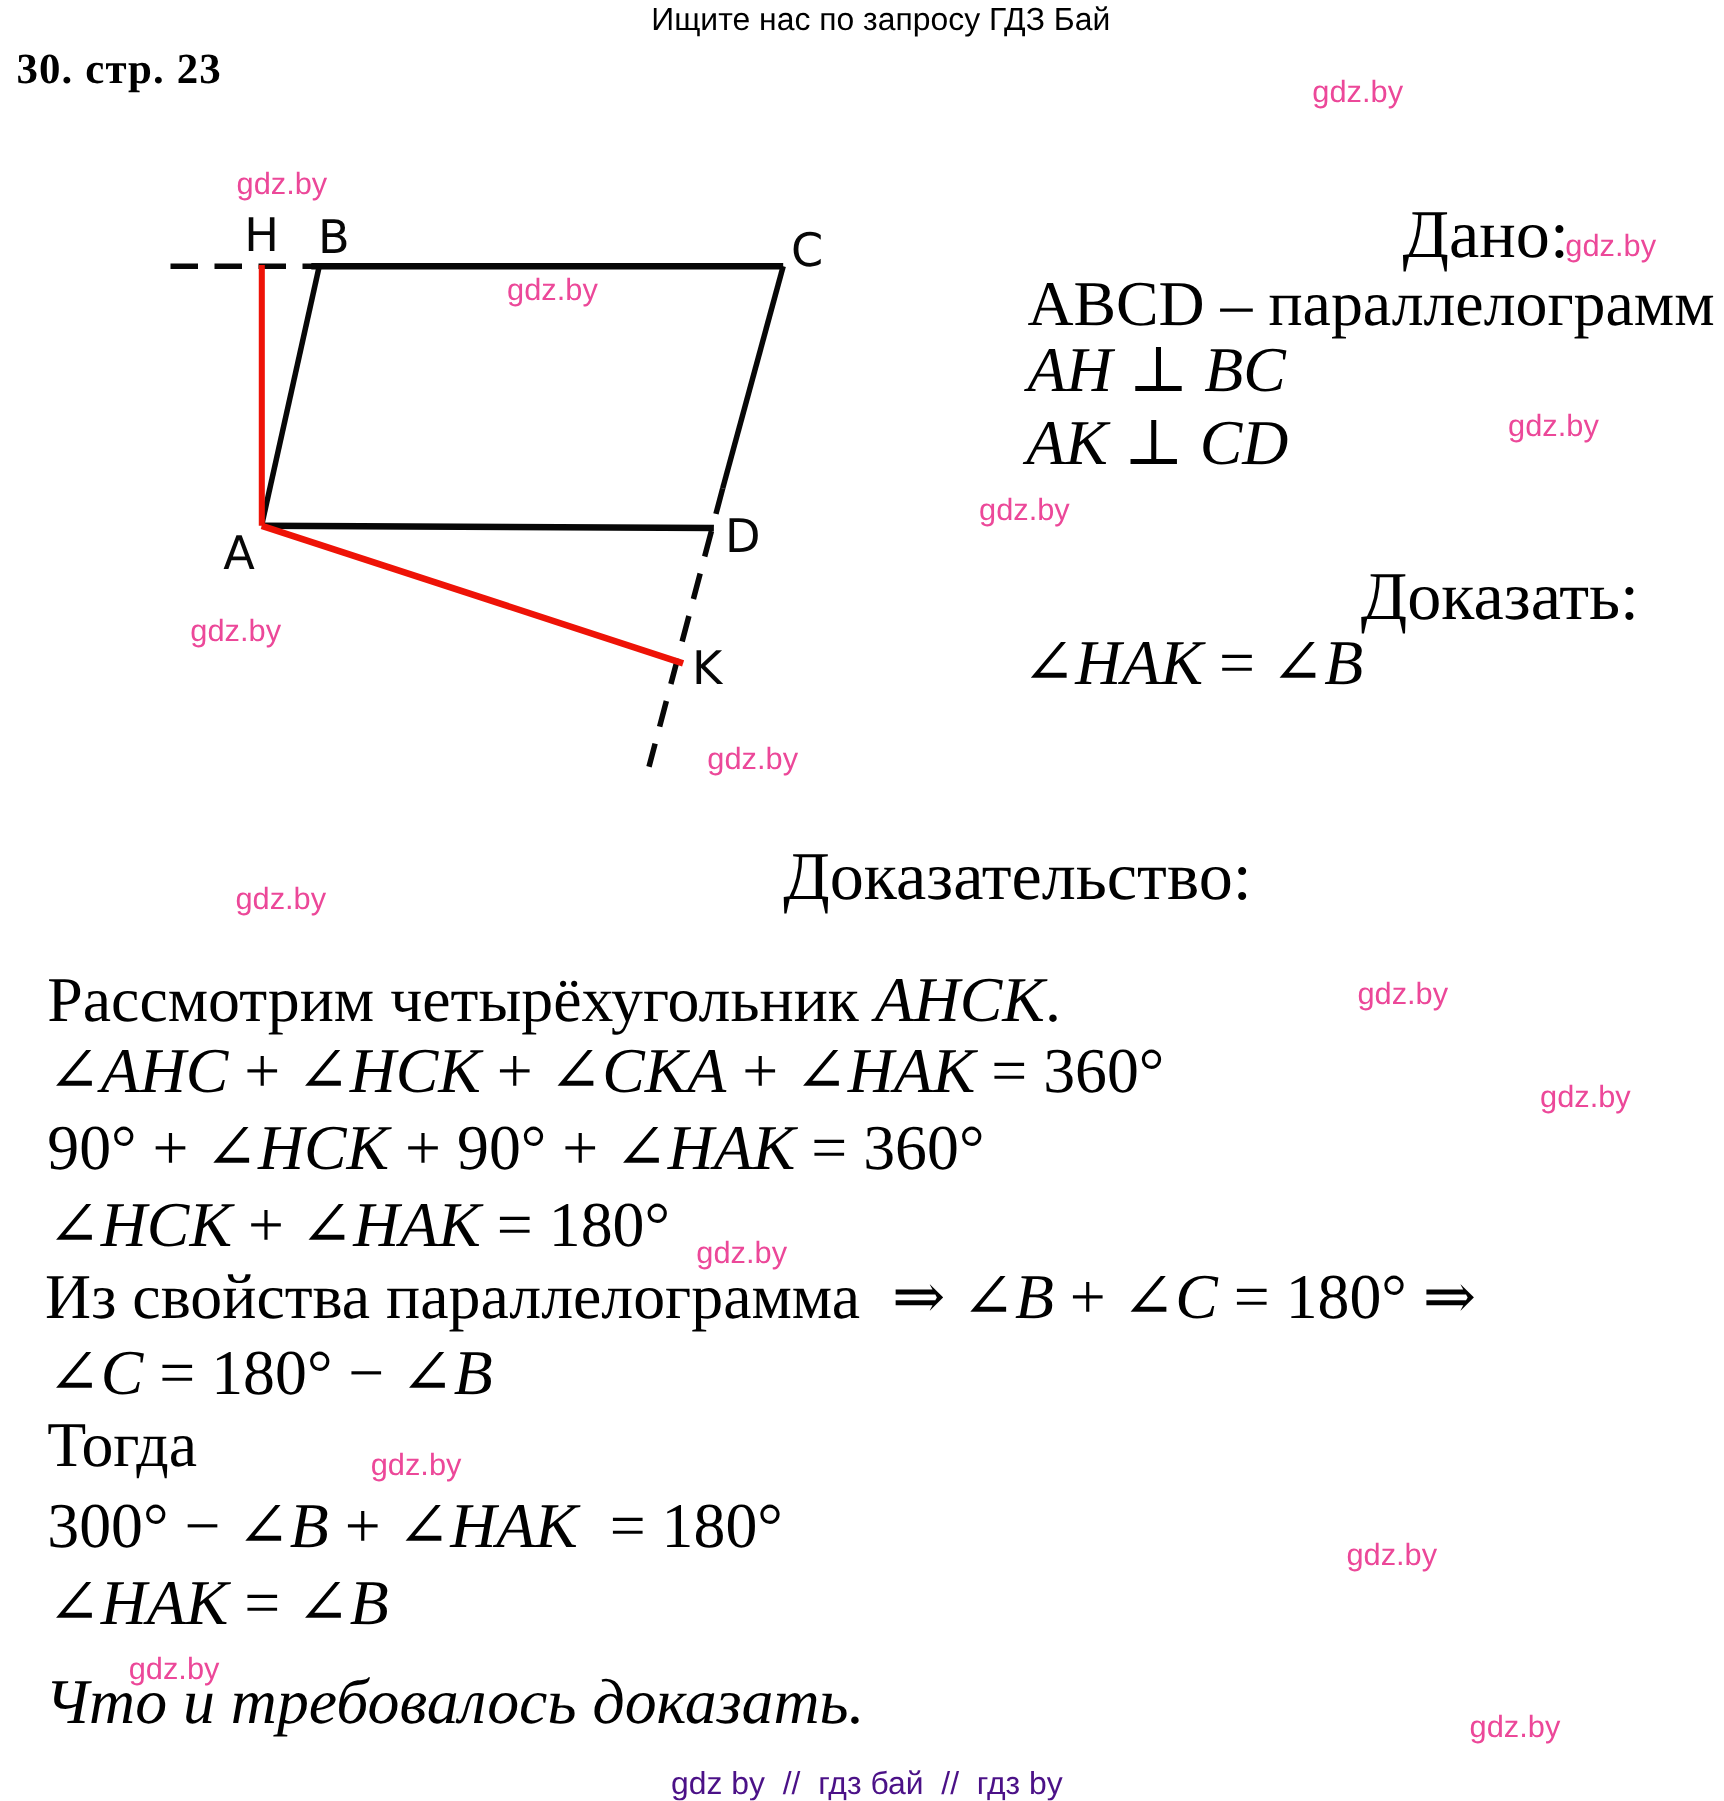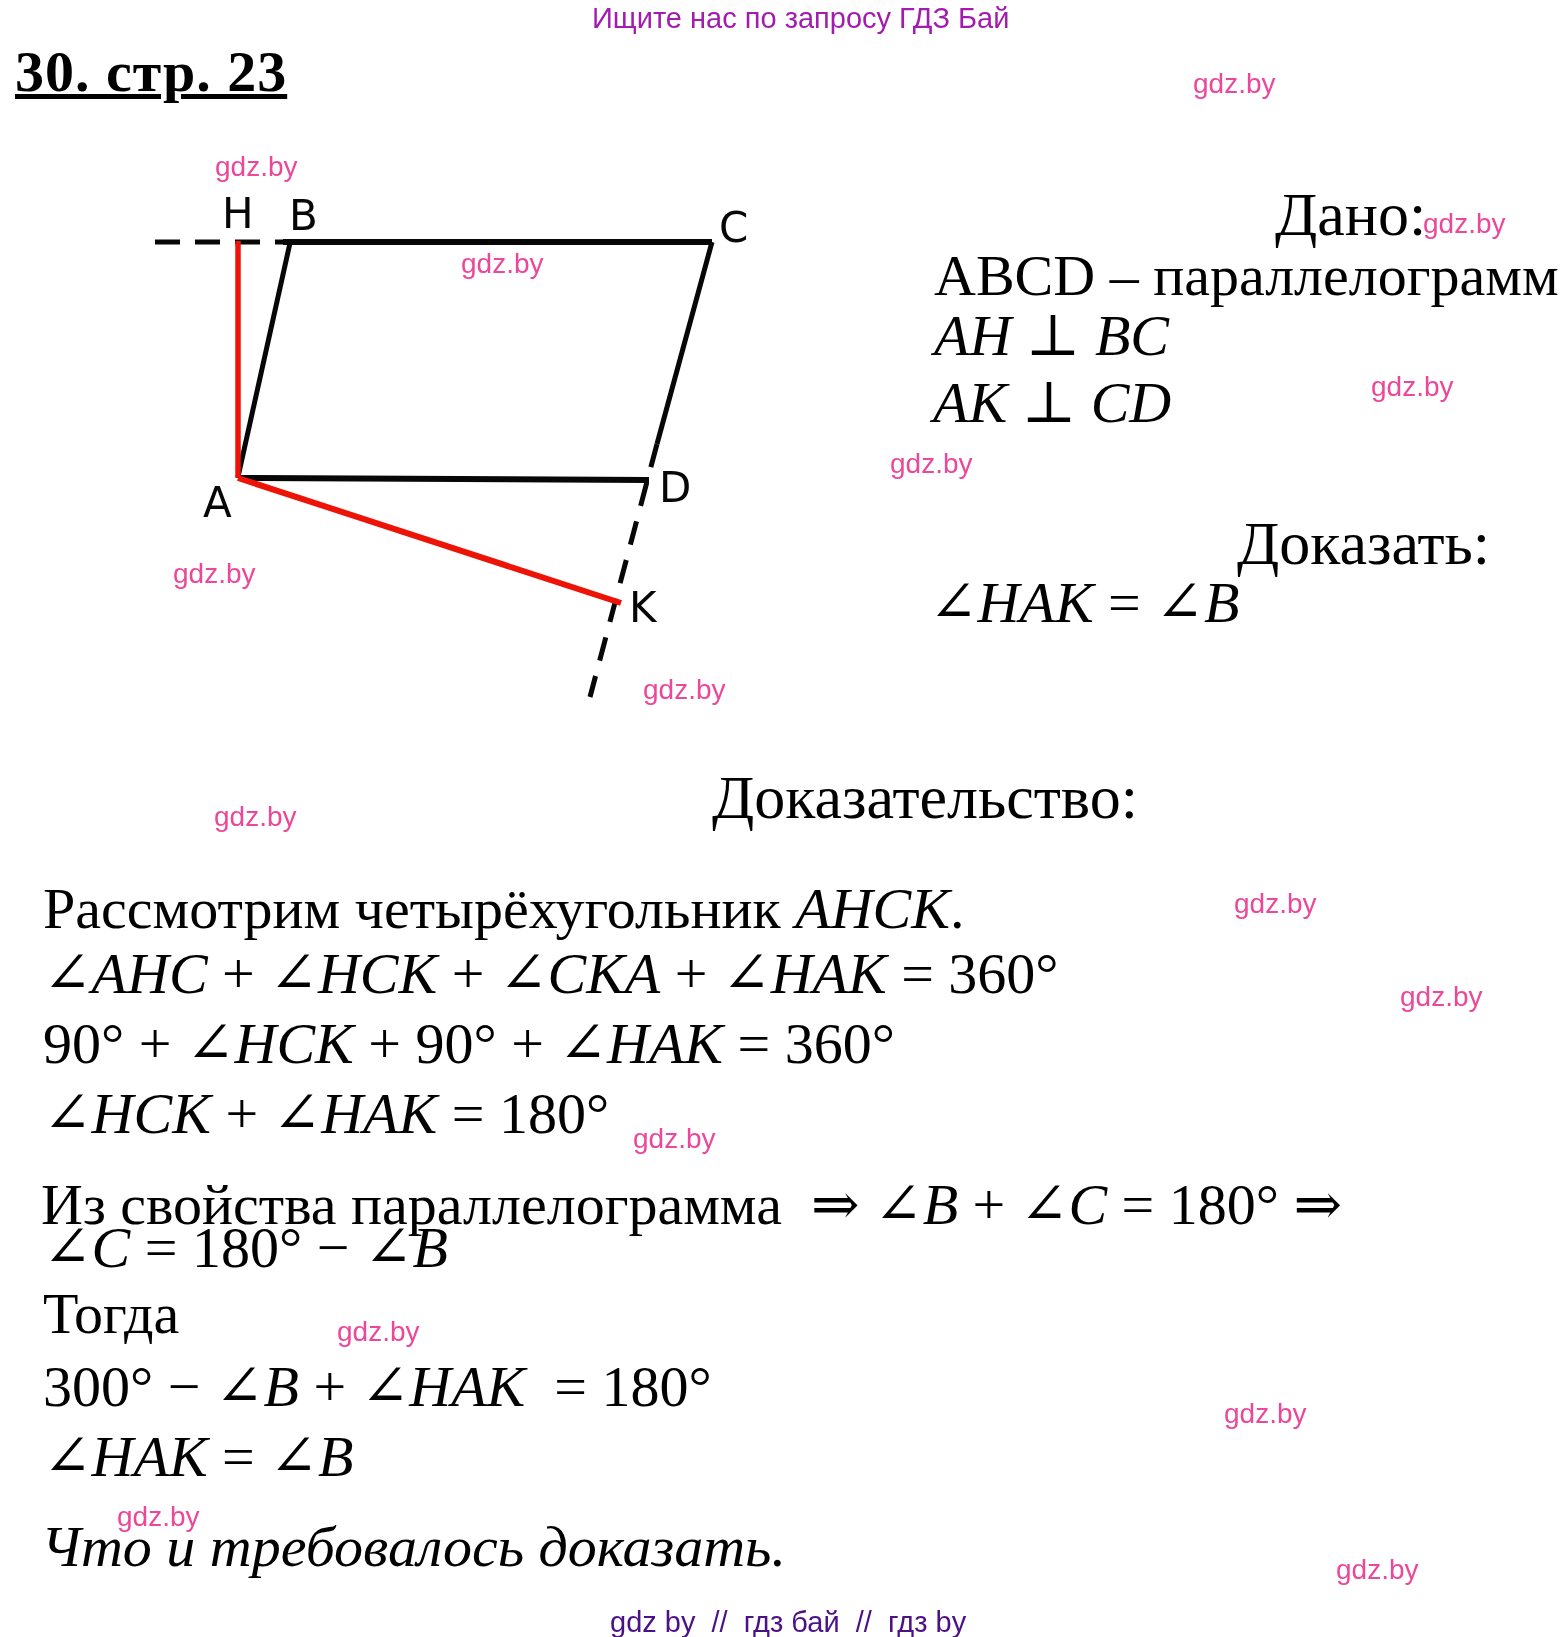--- a/index.html
+++ b/index.html
@@ -1,21 +1,21 @@
 <!DOCTYPE html>
 <html><head>
 <meta charset="utf-8">
 <style>
   html,body{margin:0;padding:0;background:#ffffff;}
   .page{position:relative;width:1567px;height:1637px;background:#ffffff;overflow:hidden;
         font-family:"Liberation Serif","DejaVu Serif",serif;color:#000;}
   .abs{position:absolute;white-space:pre;line-height:1;}
   .sans{font-family:"Liberation Sans","DejaVu Sans",sans-serif;}
-  .promo{font-size:29px;color:#a21caf;}
-  .title{font-size:58px;font-weight:bold;letter-spacing:1px;text-decoration:underline;}
+  .promo{font-size:29px;color:#000000;}
+  .title{font-size:39px;font-weight:bold;letter-spacing:1px;}
   .wm{position:absolute;font-family:"Liberation Sans","DejaVu Sans",sans-serif;
       font-size:28px;color:#ec4899;white-space:nowrap;line-height:1;}
   .heading{font-size:62px;}
   .eq{font-size:58px;font-family:"Liberation Serif","DejaVu Serif","DejaVu Sans",serif;}
   .it{font-style:italic;margin-top:18px;}
   .qed{font-style:italic;}
   .footer{font-size:29px;color:#4b1187;}
   svg text{font-family:"DejaVu Sans","Liberation Sans",sans-serif;font-size:42px;fill:#070707;}
 </style>
 </head>
@@ -76,21 +76,21 @@
   <div class="abs eq" style="left:933px;top:374px;"><span class="it">AK</span><span> ⊥ </span><span class="it">CD</span></div>
 
   <div class="abs heading" style="left:1237px;top:512px;">Доказать:</div>
   <div class="abs eq" style="left:929px;top:574px;"><span>∠</span><span class="it">HAK</span><span> = ∠</span><span class="it">B</span></div>
 
   <div class="abs heading" style="left:712px;top:766px;">Доказательство:</div>
   <div class="abs eq" style="left:43px;top:880px;"><span>Рассмотрим четырёхугольник </span><span class="it">AHCK</span><span>.</span></div>
   <div class="abs eq" style="left:43px;top:945px;"><span>∠</span><span class="it">AHC</span><span> + ∠</span><span class="it">HCK</span><span> + ∠</span><span class="it">CKA</span><span> + ∠</span><span class="it">HAK</span><span> = 360°</span></div>
   <div class="abs eq" style="left:43px;top:1015px;"><span>90° + ∠</span><span class="it">HCK</span><span> + 90° + ∠</span><span class="it">HAK</span><span> = 360°</span></div>
   <div class="abs eq" style="left:43px;top:1085px;"><span>∠</span><span class="it">HCK</span><span> + ∠</span><span class="it">HAK</span><span> = 180°</span></div>
-  <div class="abs eq" style="left:41px;top:1176px;"><span>Из свойства параллелограмма  ⇒ ∠</span><span class="it">B</span><span> + ∠</span><span class="it">C</span><span> = 180° ⇒</span></div>
+  <div class="abs eq" style="left:41px;top:1150px;"><span>Из свойства параллелограмма  ⇒ ∠</span><span class="it">B</span><span> + ∠</span><span class="it">C</span><span> = 180° ⇒</span></div>
   <div class="abs eq" style="left:43px;top:1219px;"><span>∠</span><span class="it">C</span><span> = 180° − ∠</span><span class="it">B</span></div>
   <div class="abs eq" style="left:43px;top:1285px;"><span>Тогда</span></div>
   <div class="abs eq" style="left:43px;top:1358px;"><span>300° − ∠</span><span class="it">B</span><span> + ∠</span><span class="it">HAK</span><span>  = 180°</span></div>
   <div class="abs eq" style="left:43px;top:1428px;"><span>∠</span><span class="it">HAK</span><span> = ∠</span><span class="it">B</span></div>
   <div class="abs sans footer" style="left:610px;top:1608px;">gdz by  //  гдз бай  //  гдз by</div>
 
   <div class="abs eq qed" style="left:41px;top:1518px;"><span class="it">Что и требовалось доказать.</span></div>
 
 </div>
 

